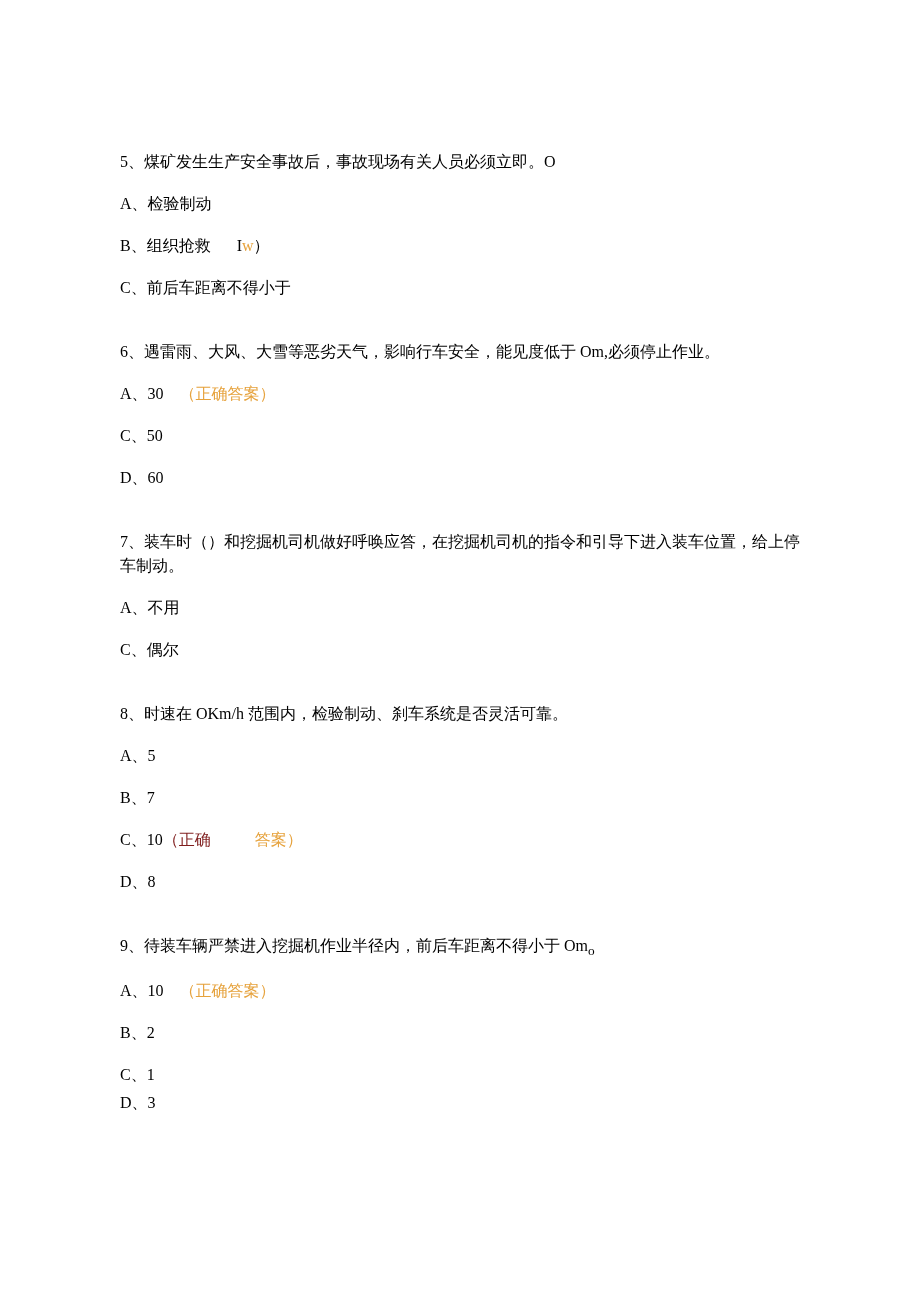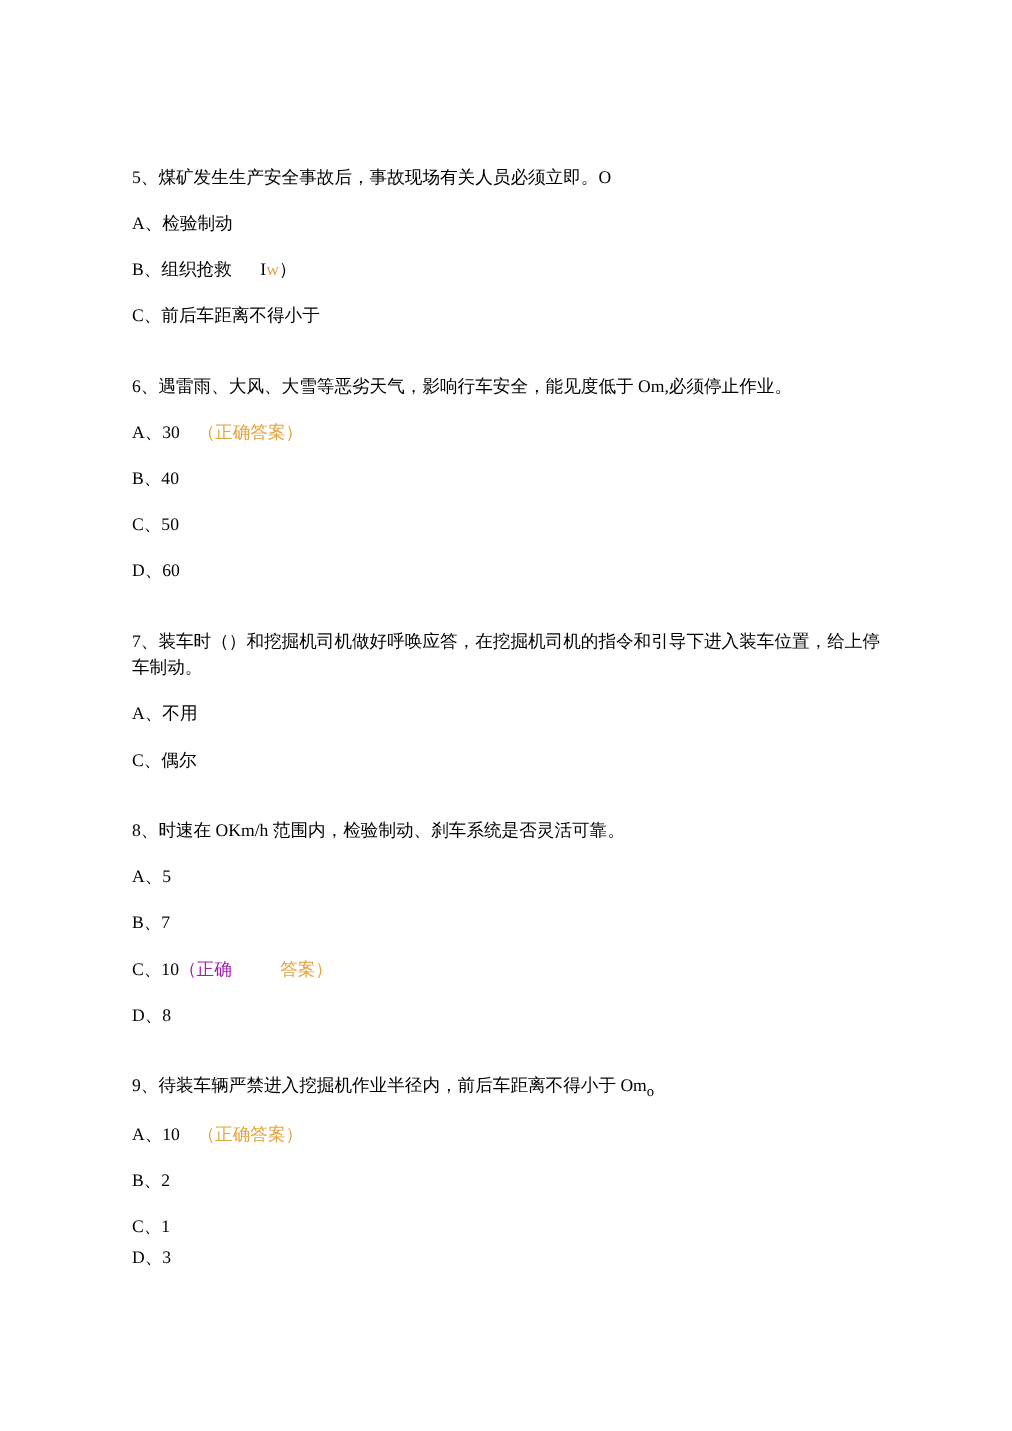--- a/index.html
+++ b/index.html
@@ -61,23 +61,20 @@
 </div>
 
 <div class="question-block">
   <div class="question-text">
     <span>6</span><span>、遇雷雨、大风、大雪等恶劣天气，影响行车安全，能见度低于 Om,必须停止作业。</span>
   </div>
   <div class="option">
     <span>A、</span><span>30</span><span class="correct">（正确答案）</span>
   </div>
   <div class="option">
-    <span>B、</span><span>40</span>
-  </div>
-  <div class="option">
     <span>C、</span><span>50</span>
   </div>
   <div class="option">
     <span>D、</span><span>60</span>
   </div>
 </div>
 
 <div class="question-block">
   <div class="question-text">
     <span>7</span><span>、装车时（）和挖掘机司机做好呼唤应答，在挖掘机司机的指令和引导下进入装车位置，给上停车制动。</span>
@@ -94,21 +91,21 @@
   <div class="question-text">
     <span>8</span><span>、时速在 OKm/h 范围内，检验制动、刹车系统是否灵活可靠。</span>
   </div>
   <div class="option">
     <span>A、</span><span>5</span>
   </div>
   <div class="option">
     <span>B、</span><span>7</span>
   </div>
   <div class="option">
-    <span>C、</span><span>10</span><span><span style="color:#a21caf">（正确</span><span class="correct-partial">答案）</span></span>
+    <span>C、</span><span>10</span><span><span style="color:#7f1d1d">（正确</span><span class="correct-partial">答案）</span></span>
   </div>
   <div class="option">
     <span>D、</span><span>8</span>
   </div>
 </div>
 
 <div class="question-block">
   <div class="question-text">
     <span>9</span><span>、待装车辆严禁进入挖掘机作业半径内，前后车距离不得小于 Om</span><sub>o</sub>
   </div>

